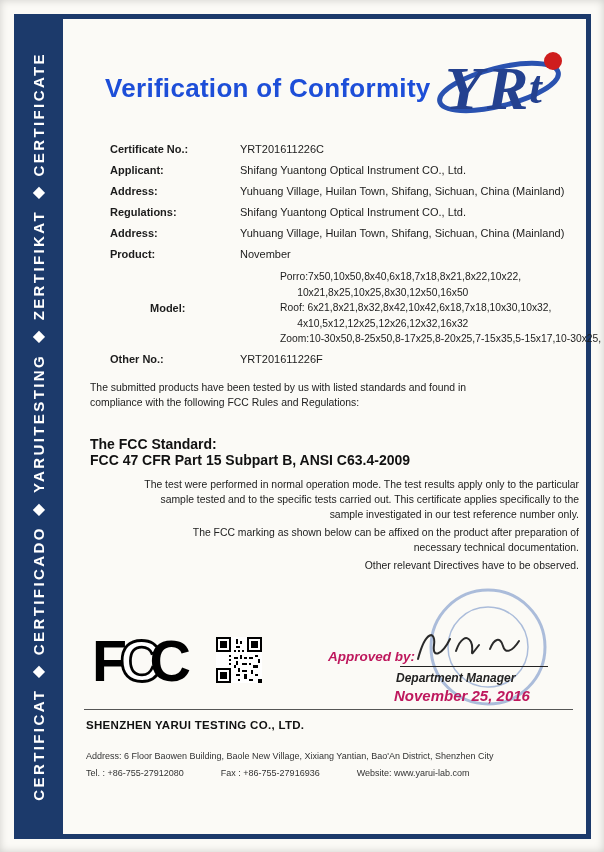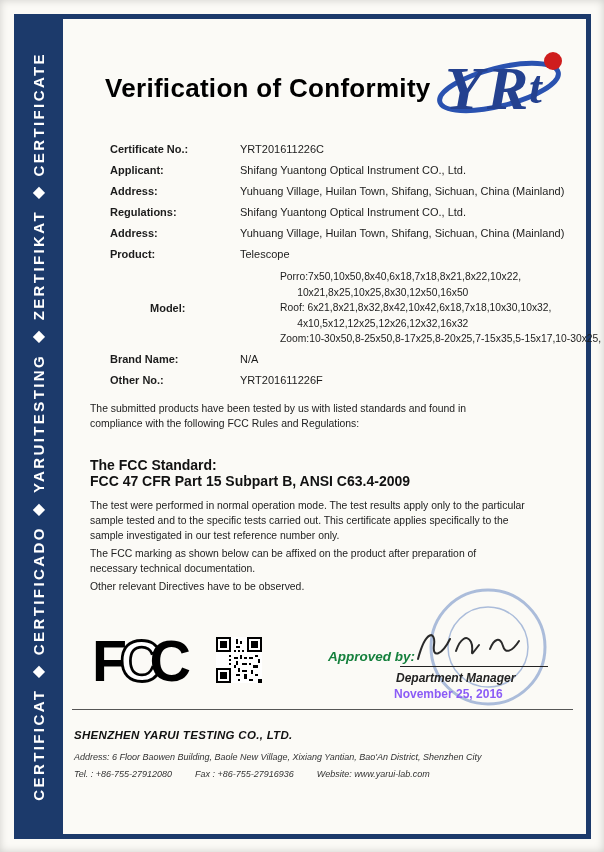--- a/index.html
+++ b/index.html
@@ -23,57 +23,57 @@
     writing-mode:vertical-rl; transform:rotate(180deg);
     color:#ffffff; font-weight:bold; font-size:15px; letter-spacing:2.4px;
     white-space:nowrap;
   }
   .content { position:absolute; left:70px; top:19px; right:19px; bottom:18px; }
 
   
   .logo { position:absolute; top:16px; right:14px; }
   .logo-letter { font-family:"Liberation Serif", serif; font-style:italic; font-weight:bold; fill:var(--logo-blue,#24418f); }
 
-  .title { margin:52px 0 16px 35px; font-size:26px; line-height:34px; font-weight:bold; color:#000000; letter-spacing:.3px; }
+  .title { margin:52px 0 16px 35px; font-size:26px; line-height:34px; font-weight:bold; color:#1d4ed8; letter-spacing:.3px; }
 
   
   .fields { margin:38px 0 0 40px; font-size:11px; }
   .field-row { display:flex; line-height:13px; margin-bottom:8px; }
   .field-label { flex:0 0 130px; font-weight:bold; }
   .field-value { flex:1; }
   .model-row { display:flex; margin:2px 0 6px 0; }
   .model-label { align-self:center;padding-left:40px; }
   .model-lines { flex:1; font-size:10.3px; line-height:15.5px; }
   .model-line { white-space:pre; }
 
   
   .body-text { margin:14px 6px 0 20px; font-size:10.4px; line-height:15px; color:#222; }
   .para { white-space:pre-line; }
   .intro { margin-bottom:26px; }
   .standard { font-weight:bold; font-size:14px; line-height:16.5px; margin-bottom:8px; color:#111; }
-  .note { margin-bottom:3px; }
+  .note { margin-bottom:3px;text-align:right; }
 
   
   .sign-section { position:absolute; left:0; right:0; top:598px; height:100px; }
   .fcc-logo { position:absolute; left:22px; top:2px; }
   .fcc-letter { font-weight:bold; fill:#000; font-family:"Liberation Sans", sans-serif; }
   .fcc-outline { fill:#fff; stroke:#000; stroke-width:3; }
   .qr-code { position:absolute; left:146px; top:20px; width:46px; height:46px; }
   .stamp { position:absolute; left:356px; top:-32px; opacity:.7; }
-  .approved-label { position:absolute; left:258px; top:32px; font-size:13.5px; font-weight:bold; font-style:italic; color:#15803d; }
+  .approved-label { position:absolute; left:258px; top:32px; font-size:13.5px; font-weight:bold; font-style:italic; color:#be185d; }
   .signature { position:absolute; left:340px; top:4px; }
   .sig-line { position:absolute; left:330px; top:49px; width:148px; border-bottom:1.5px solid #222; }
   .approver-role { position:absolute; left:326px; top:54px; font-size:12px; font-weight:bold; font-style:italic; color:#222; }
-  .approval-date { position:absolute; left:324px; top:70px; font-size:12px; font-weight:bold; color:#8b5cf6; }
-
-  
-  .footer { position:absolute; left:2px; right:12px; top:690px; border-top:1.5px solid #555; padding-top:19px;font-style:italic; }
+  .approval-date { position:absolute; left:324px; top:70px; font-size:15px; font-weight:bold; font-style:italic; color:#be185d; }
+
+  
+  .footer { position:absolute; left:14px; right:12px; top:690px; border-top:1.5px solid #555; padding-top:9px; }
   .footer-company { font-size:11.5px; font-weight:bold; letter-spacing:.3px; color:#111; margin-left:2px; }
-  .footer-address { font-size:9px; margin-top:11px; color:#333; margin-left:2px; }
-  .footer-contact { display:flex; gap:23px; font-size:9px; margin-top:7px; color:#333; margin-left:2px; }
+  .footer-address { font-size:9px; margin-top:20px; color:#333; margin-left:2px; }
+  .footer-contact { display:flex; gap:37px; font-size:9px; margin-top:7px; color:#333; margin-left:2px; }
 </style>
 </head>
 <body>
 
 <div class="page">
 
   <div class="frame-border"></div>
 
   <div class="sidebar">
     <div class="sidebar-text">CERTIFICAT ◆ CERTIFICADO ◆ YARUITESTING ◆ ZERTIFIKAT ◆ CERTIFICATE</div>
@@ -107,38 +107,34 @@
       <div class="field-row">
         <div class="field-label">Regulations:</div>
         <div class="field-value">Shifang Yuantong Optical Instrument CO., Ltd.</div>
       </div>
       <div class="field-row">
         <div class="field-label">Address:</div>
         <div class="field-value">Yuhuang Village, Huilan Town, Shifang, Sichuan, China (Mainland)</div>
       </div>
       <div class="field-row">
         <div class="field-label">Product:</div>
-        <div class="field-value">Telescope</div>
+        <div class="field-value">November</div>
       </div>
 
       <div class="model-row">
         <div class="field-label model-label">Model:</div>
         <div class="model-lines">
             <div class="model-line">Porro:7x50,10x50,8x40,6x18,7x18,8x21,8x22,10x22,</div>
             <div class="model-line">      10x21,8x25,10x25,8x30,12x50,16x50</div>
             <div class="model-line">Roof: 6x21,8x21,8x32,8x42,10x42,6x18,7x18,10x30,10x32,</div>
             <div class="model-line">      4x10,5x12,12x25,12x26,12x32,16x32</div>
             <div class="model-line">Zoom:10-30x50,8-25x50,8-17x25,8-20x25,7-15x35,5-15x17,10-30x25,</div>
           </div>
       </div>
 
-      <div class="field-row">
-        <div class="field-label">Brand Name:</div>
-        <div class="field-value">N/A</div>
-      </div>
       <div class="field-row">
         <div class="field-label">Other No.:</div>
         <div class="field-value">YRT201611226F</div>
       </div>
     </div>
 
     <div class="body-text">
       <div class="para intro">The submitted products have been tested by us with listed standards and found in
 compliance with the following FCC Rules and Regulations:</div>
       <div class="standard">

